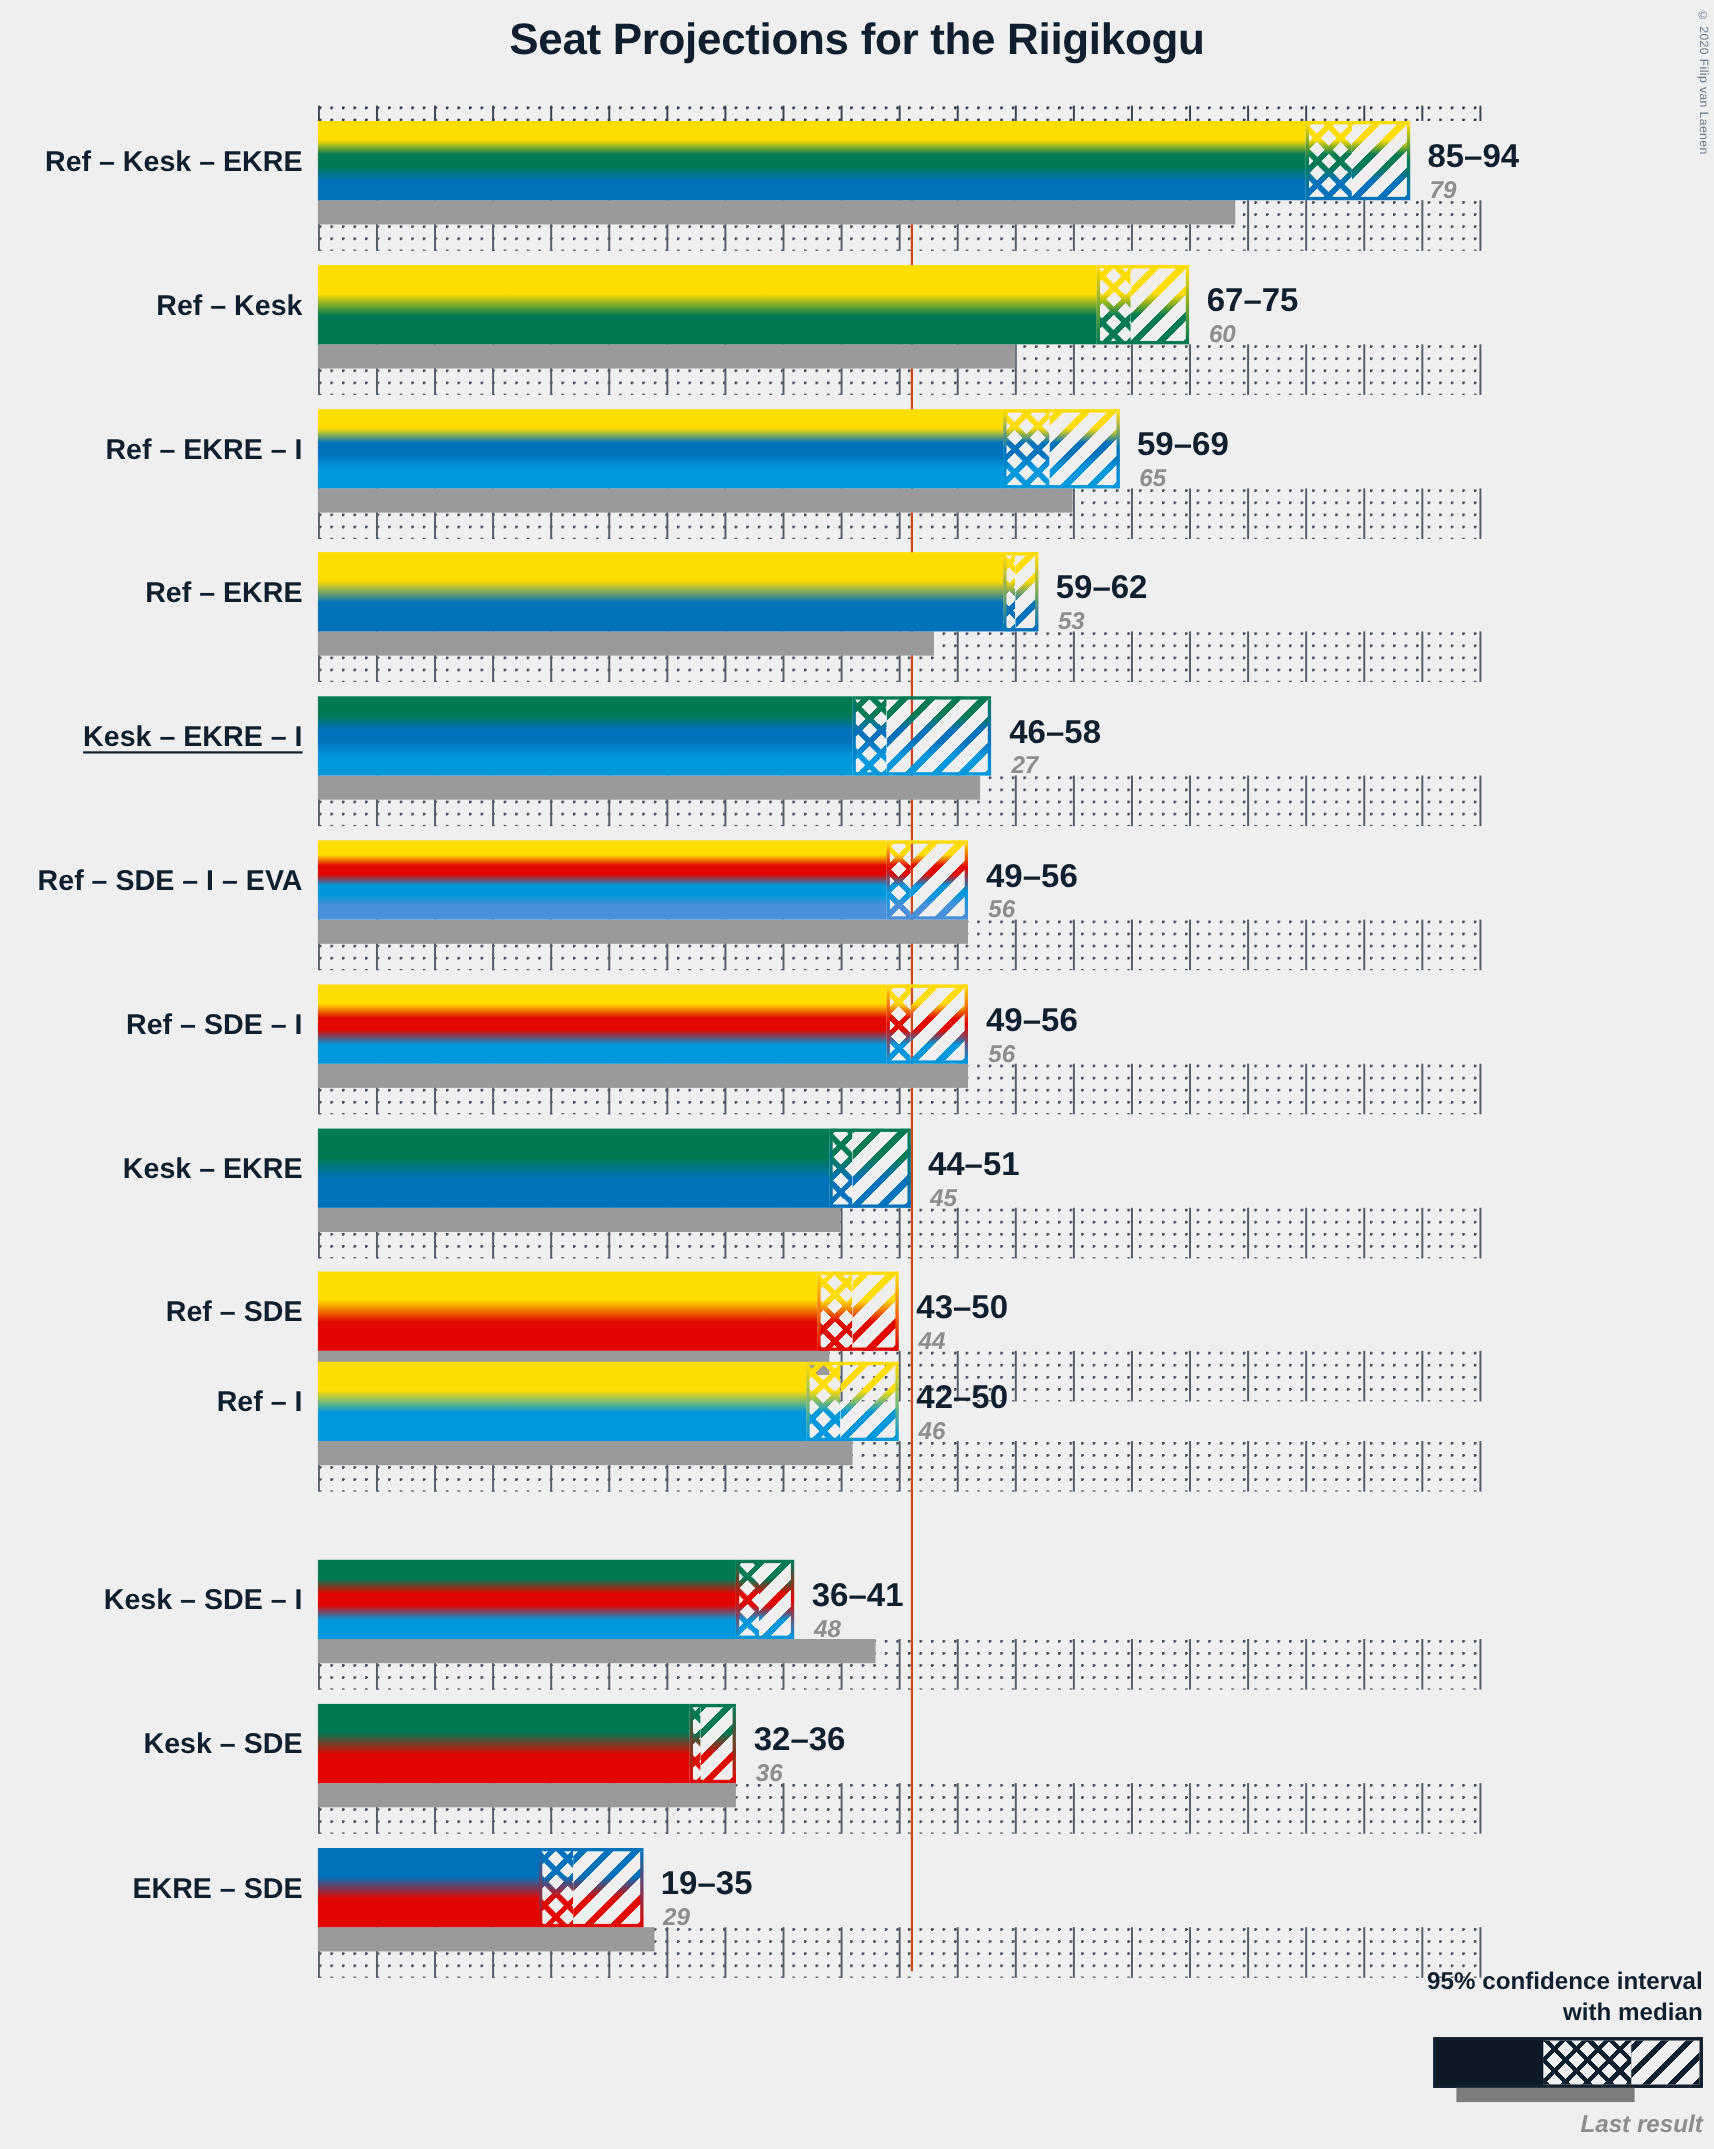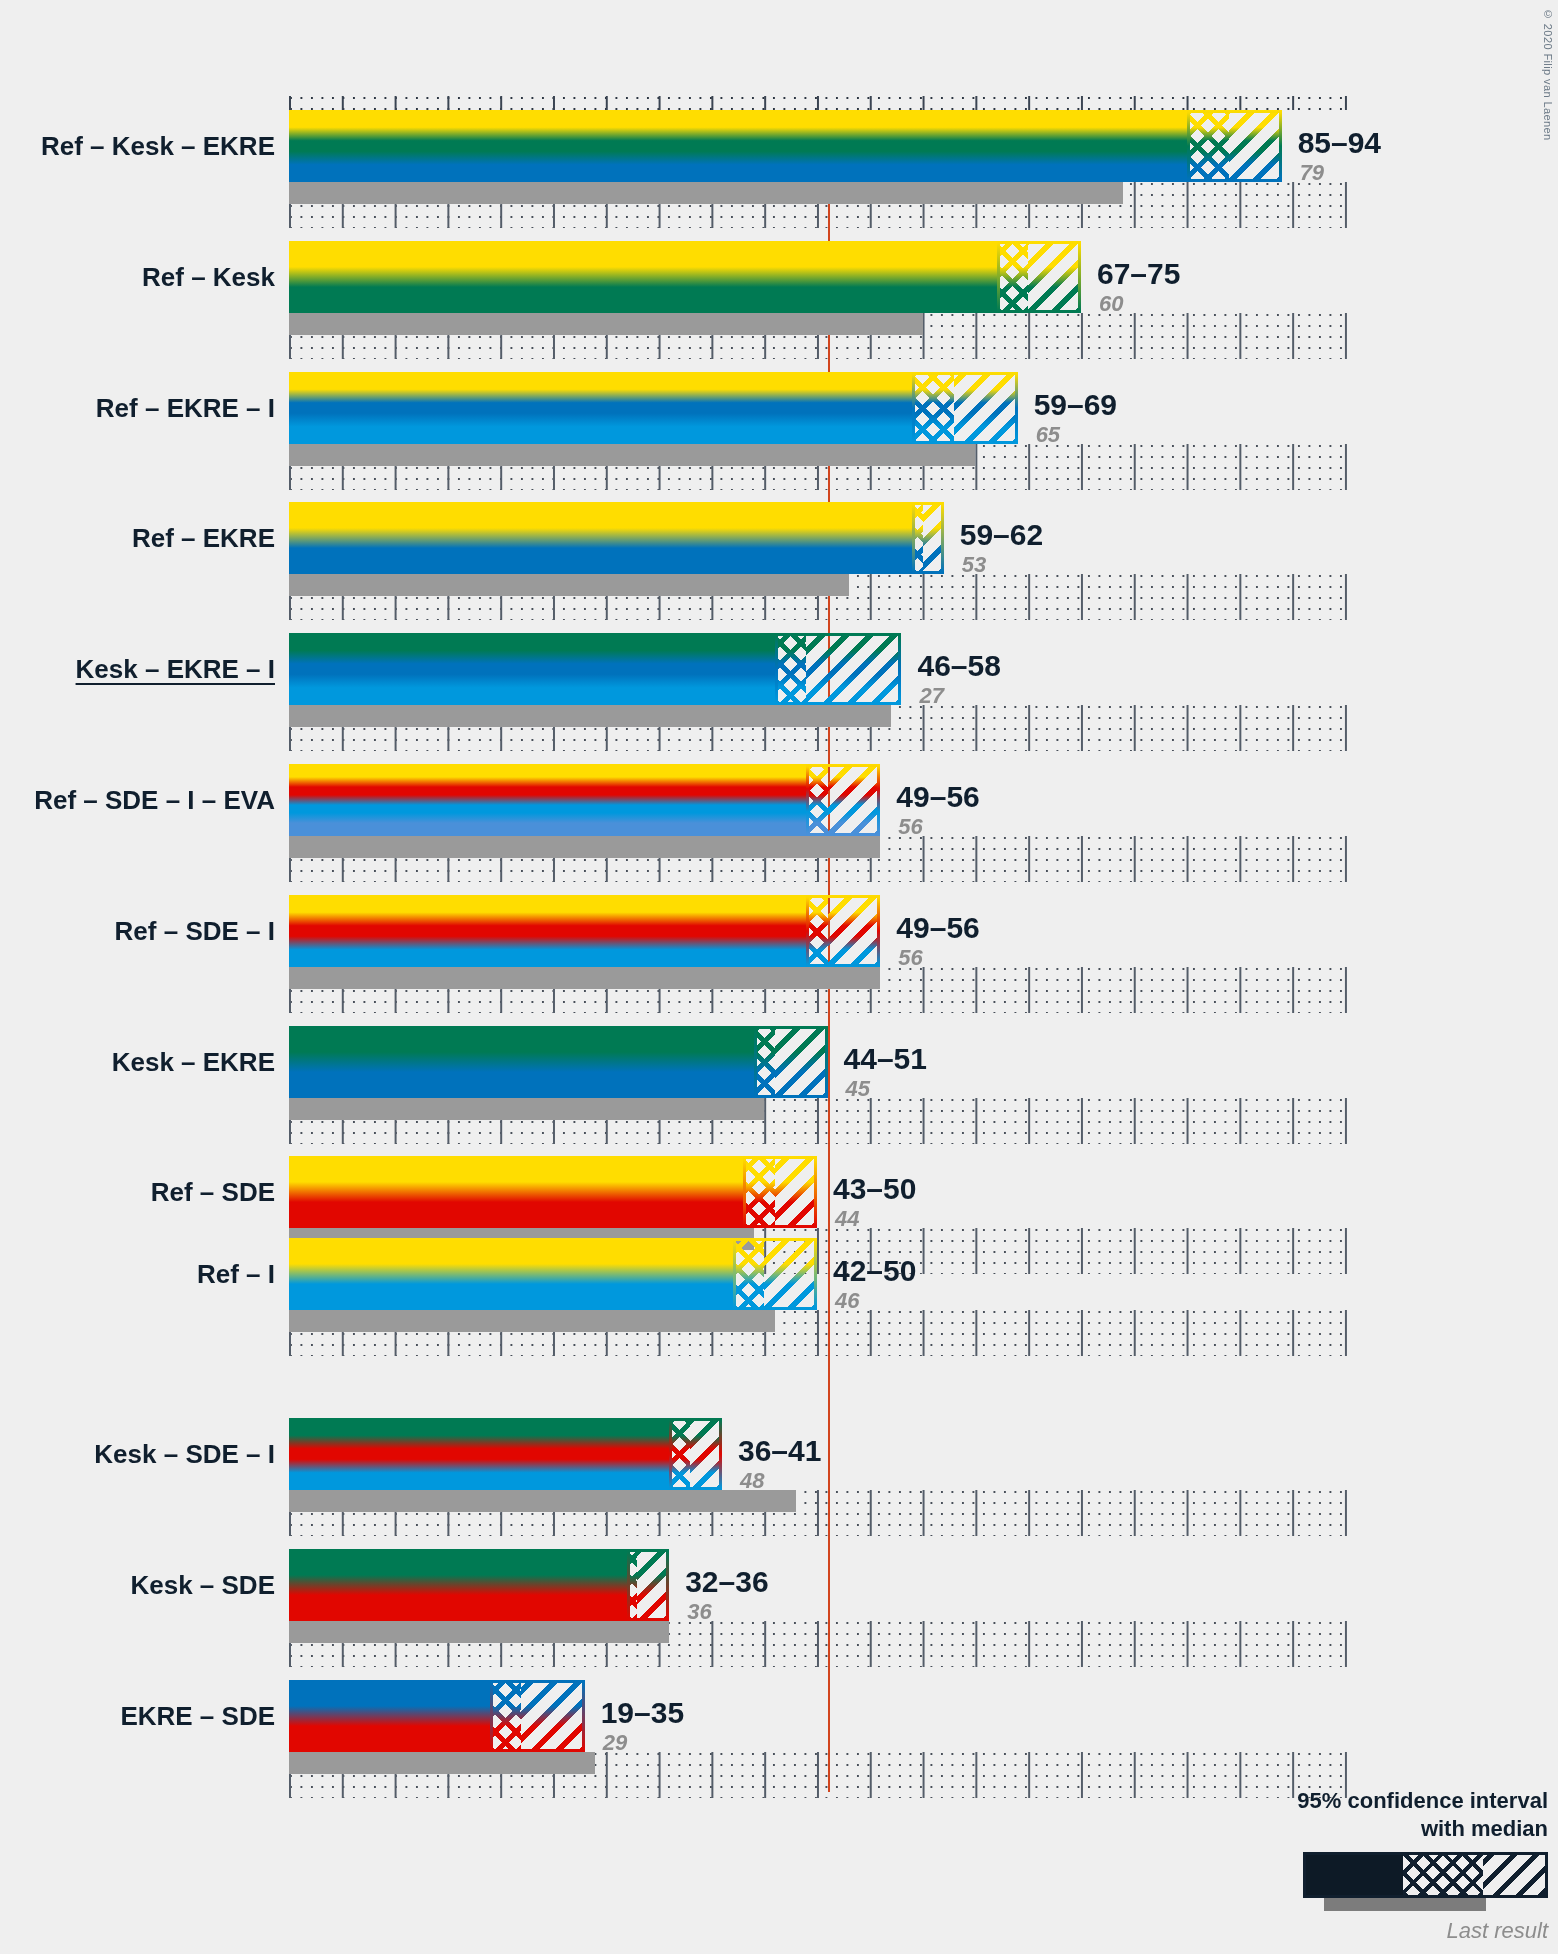--- a/index.html
+++ b/index.html
@@ -110,27 +110,28 @@
      background-image:
        repeating-linear-gradient(45deg,#101f2e 0 4px,transparent 4px 14px),
        repeating-linear-gradient(-45deg,#101f2e 0 4px,transparent 4px 14px);
   }
   #legend .ldiag{position:absolute;right:0;top:0;width:62px;height:100%;
      background-color:#efefef;
      background-image:repeating-linear-gradient(-45deg,#101f2e 0 5px,transparent 5px 16px);
   }
   #legend .lgrey{position:absolute;right:62px;width:162px;height:13px;background:#7c7c7c;}
   #legend .lgreywrap{position:relative;height:16px;}
-  #legend .llast{font-size:22px;font-style:italic;font-weight:normal;color:#8d8d8d;margin-top:4px;}
+  #legend .llast{font-size:22px;font-style:italic;font-weight:bold;color:#8d8d8d;margin-top:4px;}
 </style>
 </head>
 <body>
 
 <div id="chart-root">
 
+  <div class="title">Seat Projections for the Riigikogu</div>
   <div class="copyright">© 2020 Filip van Laenen</div>
 
   <div id="plot">
     <div id="majority" style="left: 538.56px; height: 1682.4px; background: rgb(210, 69, 30);"></div>
   <div class="row" style="top: 0px; height: 130.8px;">
         <div class="grid" style="top: 72px; height: 46px; width: 1060px;"></div>
         <div class="lastresult" style="top: 72px; width: 834.24px; background: rgb(154, 154, 154);"></div>
         <div class="bar" style="top: 0px; height: 72px; width: 992.64px;">
           <div class="solid" style="width: 897.6px; background: linear-gradient(rgb(255, 221, 0) 0%, rgb(255, 221, 0) 24%, rgb(0, 122, 83) 42.7%, rgb(0, 122, 83) 57.3%, rgb(0, 114, 188) 76%, rgb(0, 114, 188) 100%);"></div>
           <div class="cross" style="left: 897.6px; width: 42.24px; background: repeating-linear-gradient(45deg, transparent 0px, transparent 5px, rgba(255, 255, 255, 0) 5px, rgba(255, 255, 255, 0) 5px) transparent;">

